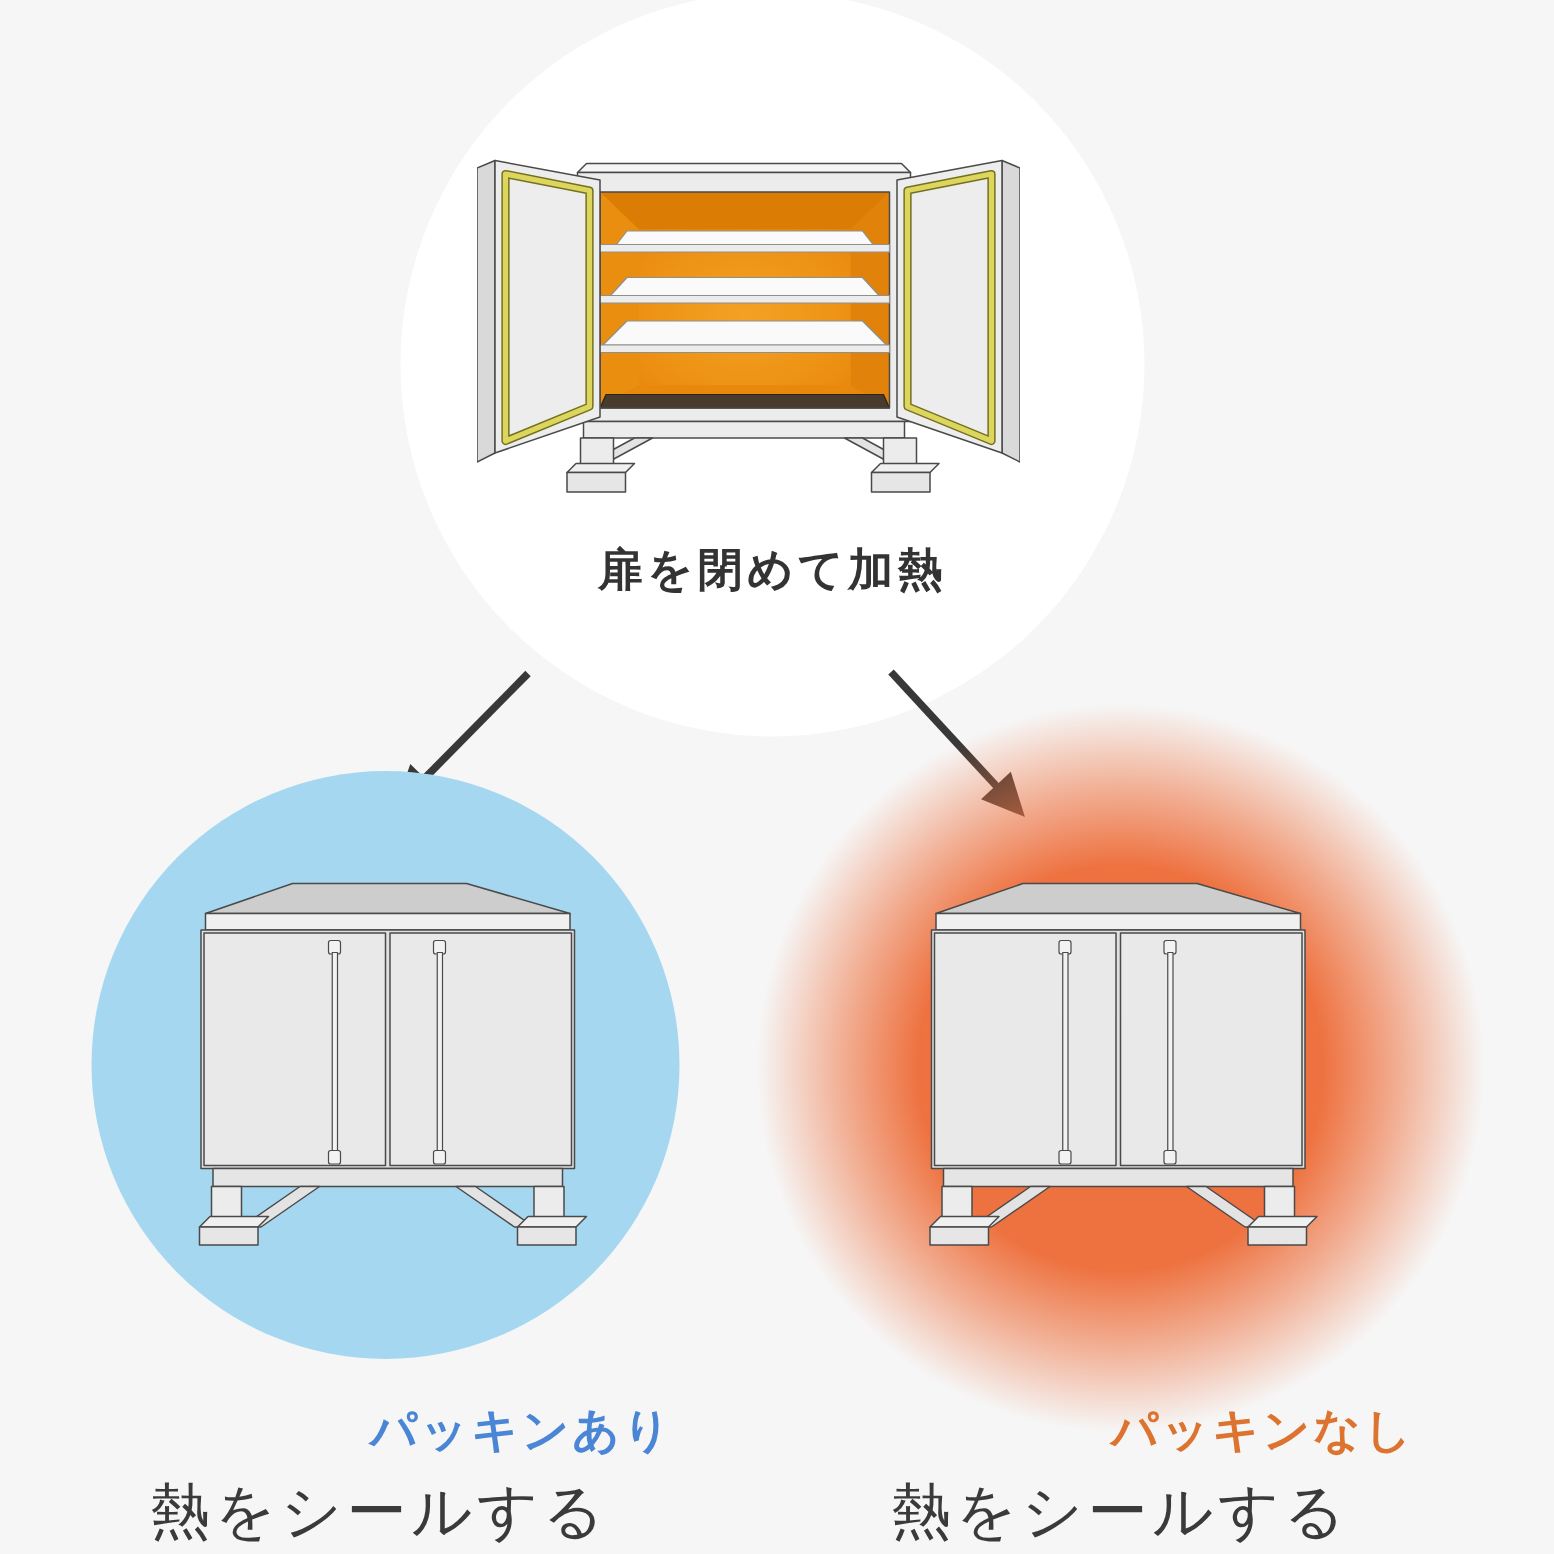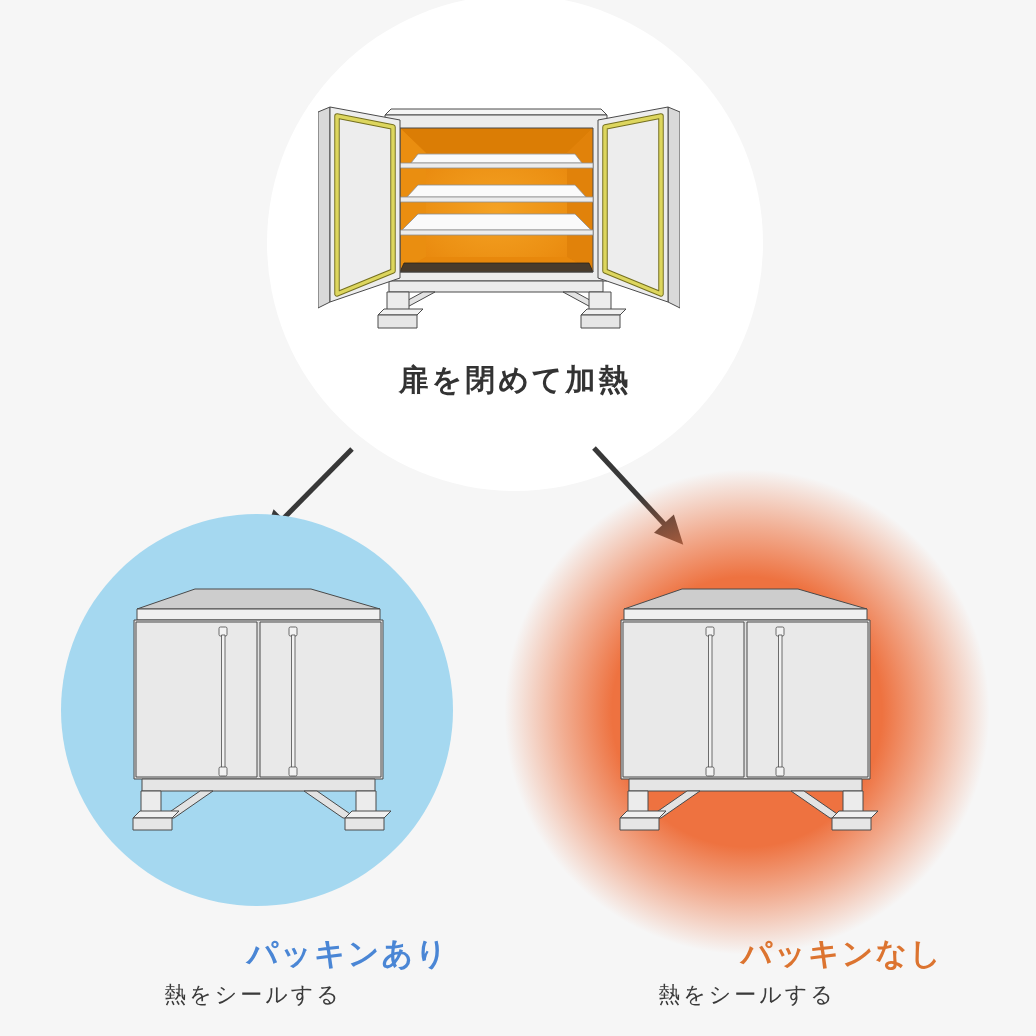--- a/index.html
+++ b/index.html
@@ -28,21 +28,21 @@
     font-size:30px;font-weight:700;letter-spacing:3px;color:#333333;
   }
   .branch-label{position:absolute;width:392px;text-align:center;}
   .branch-label.left{left:57px;}
   .branch-label.right{left:551px;}
   .branch-title{position:absolute;top:933px;width:inherit;text-align:right;
     font-size:31px;font-weight:700;letter-spacing:2px;}
   .branch-title.blue{color:#4a86d5;}
   .branch-title.orange{color:#dc7430;}
   .branch-sub{position:absolute;top:980px;width:inherit;text-align:center;
-    font-size:22px;font-weight:500;letter-spacing:3px;color:#3a3a3a;}
+    font-size:40px;font-weight:500;letter-spacing:3px;color:#3a3a3a;}
 </style>
 </head>
 <body>
 
 <div class="stage">
 
   <div class="circle top"></div>
 
   <svg class="illus open-oven" width="362" height="226" viewBox="0 0 362 226" xmlns="http://www.w3.org/2000/svg">
     <defs>

